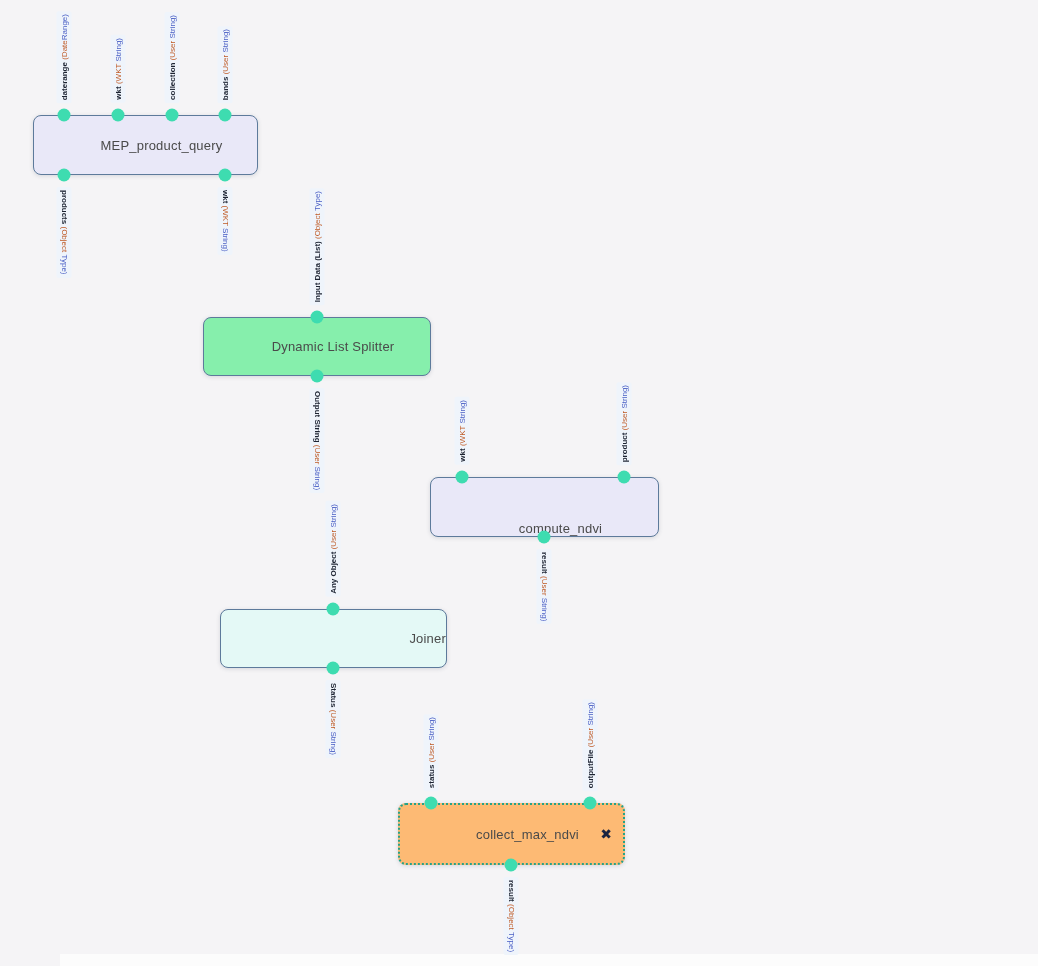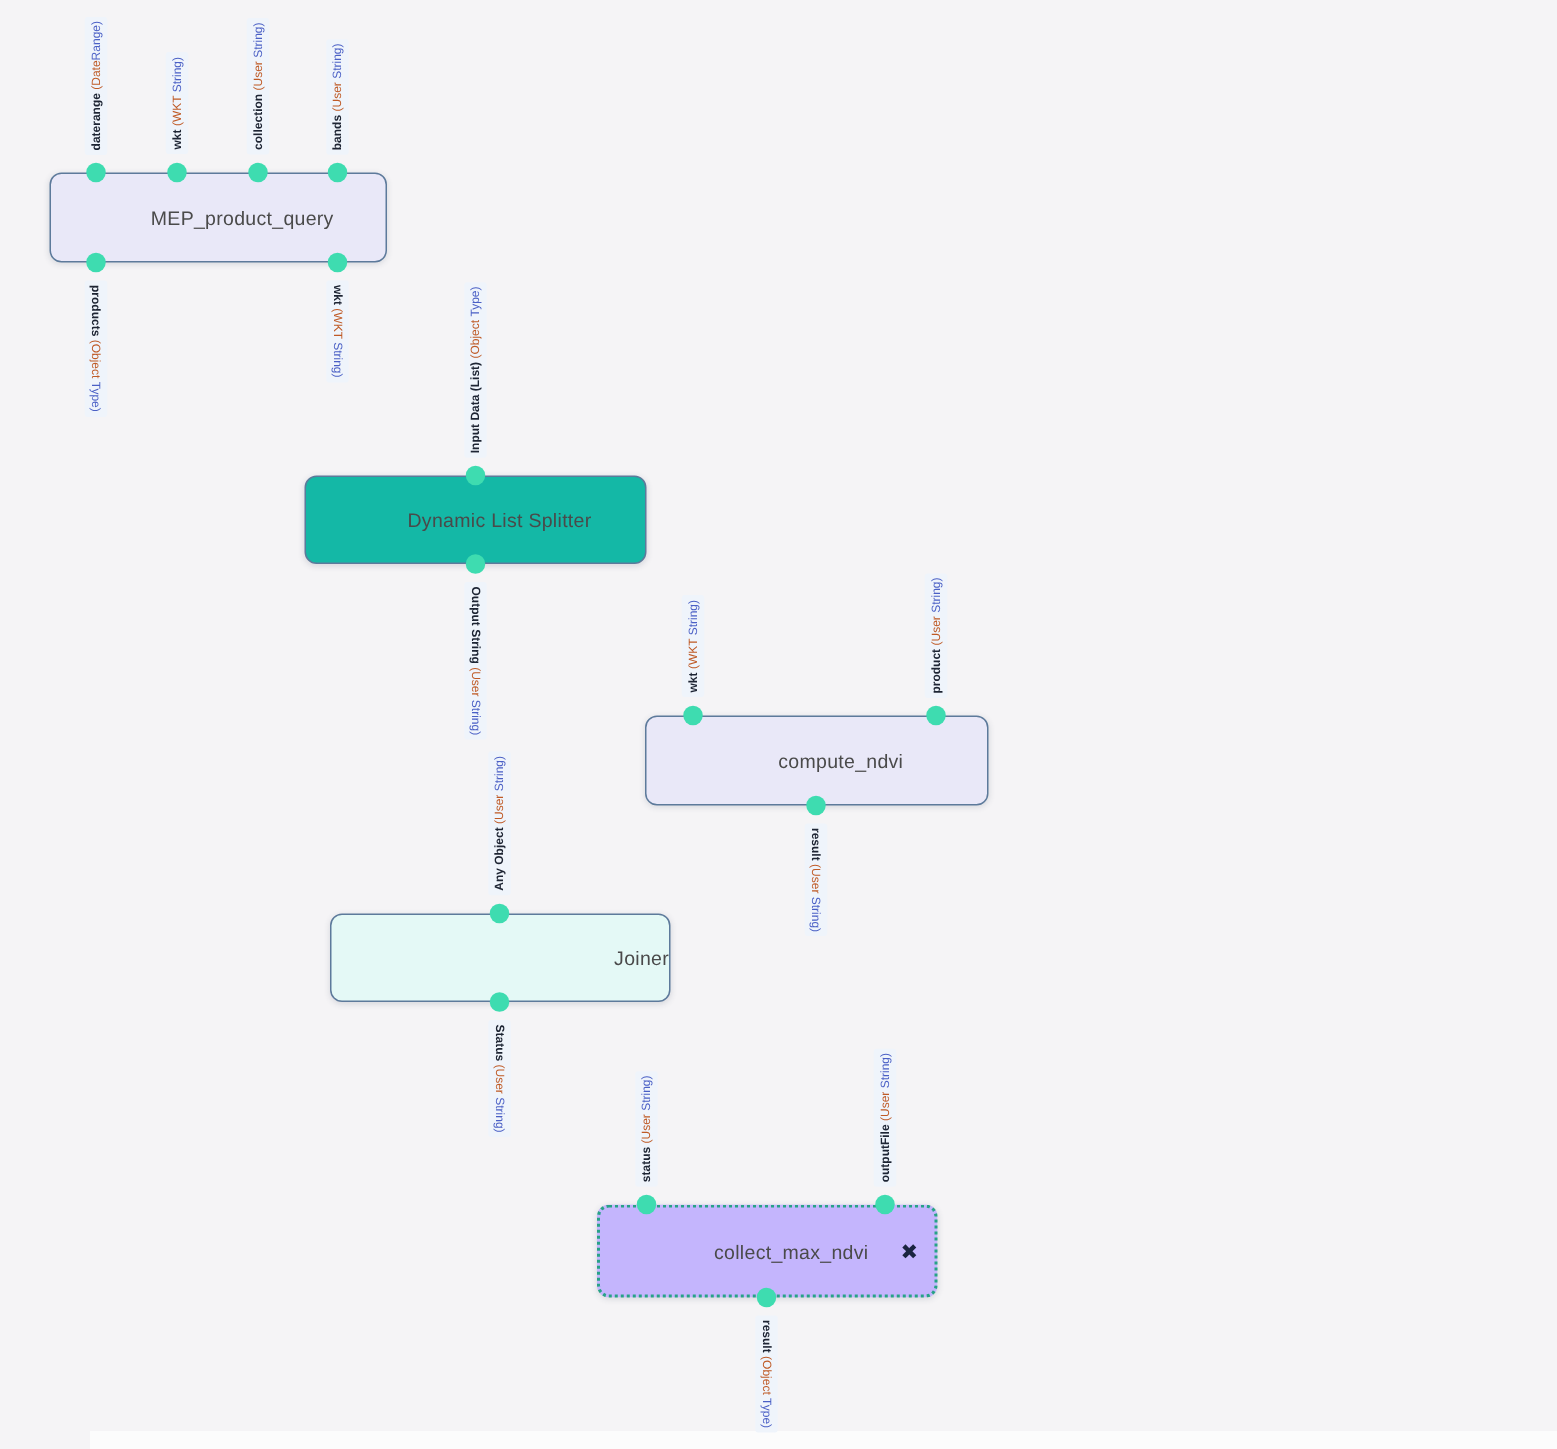--- a/index.html
+++ b/index.html
@@ -56,44 +56,44 @@
     <div class="port" style="left: 118px; top: 115px;"></div>
     <div class="plabel up" style="left: 118px; bottom: 863px;"><span class="pname">wkt</span> <span class="ta">(WKT </span><span class="tb">String)</span></div>
     <div class="port" style="left: 172px; top: 115px;"></div>
     <div class="plabel up" style="left: 172px; bottom: 863px;"><span class="pname">collection</span> <span class="ta">(User </span><span class="tb">String)</span></div>
     <div class="port" style="left: 225px; top: 115px;"></div>
     <div class="plabel up" style="left: 225px; bottom: 863px;"><span class="pname">bands</span> <span class="ta">(User </span><span class="tb">String)</span></div>
     <div class="port" style="left: 64px; top: 175px;"></div>
     <div class="plabel down" style="left: 64px; top: 187px;"><span class="pname">products</span> <span class="ta">(Object </span><span class="tb">Type)</span></div>
     <div class="port" style="left: 225px; top: 175px;"></div>
     <div class="plabel down" style="left: 225px; top: 187px;"><span class="pname">wkt</span> <span class="ta">(WKT </span><span class="tb">String)</span></div>
-    <div class="node" style="left: 203px; top: 317px; width: 228px; height: 59px; background: #14b8a6;">
+    <div class="node" style="left: 203px; top: 317px; width: 228px; height: 59px; background: #86efac;">
       <span class="node-title">Dynamic List Splitter</span>
     </div>
     <div class="port" style="left: 317px; top: 317px;"></div>
     <div class="plabel up" style="left: 317px; bottom: 661px;"><span class="pname">Input Data (List)</span> <span class="ta">(Object </span><span class="tb">Type)</span></div>
     <div class="port" style="left: 317px; top: 376px;"></div>
     <div class="plabel down" style="left: 317px; top: 388px;"><span class="pname">Output String</span> <span class="ta">(User </span><span class="tb">String)</span></div>
-    <div class="node" style="left: 430px; top: 477px; width: 229px; height: 60px; background: rgb(233, 232, 248);">
+    <div class="node" style="left: 430px; top: 477px; width: 229px; height: 60px; background: rgb(233, 232, 248); align-items: flex-end;">
       <span class="node-title">compute_ndvi</span>
     </div>
     <div class="port" style="left: 462px; top: 477px;"></div>
     <div class="plabel up" style="left: 462px; bottom: 501px;"><span class="pname">wkt</span> <span class="ta">(WKT </span><span class="tb">String)</span></div>
     <div class="port" style="left: 624px; top: 477px;"></div>
     <div class="plabel up" style="left: 624px; bottom: 501px;"><span class="pname">product</span> <span class="ta">(User </span><span class="tb">String)</span></div>
     <div class="port" style="left: 544px; top: 537px;"></div>
     <div class="plabel down" style="left: 544px; top: 549px;"><span class="pname">result</span> <span class="ta">(User </span><span class="tb">String)</span></div>
     <div class="node" style="left: 220px; top: 609px; width: 227px; height: 59px; background: rgb(228, 249, 246); justify-content: flex-end;">
       <span class="node-title">Joiner</span>
     </div>
     <div class="port" style="left: 333px; top: 609px;"></div>
     <div class="plabel up" style="left: 333px; bottom: 369px;"><span class="pname">Any Object</span> <span class="ta">(User </span><span class="tb">String)</span></div>
     <div class="port" style="left: 333px; top: 668px;"></div>
     <div class="plabel down" style="left: 333px; top: 680px;"><span class="pname">Status</span> <span class="ta">(User </span><span class="tb">String)</span></div>
-    <div class="node selected" style="left: 398px; top: 803px; width: 227px; height: 62px; background: #c4b5fd;">
+    <div class="node selected" style="left: 398px; top: 803px; width: 227px; height: 62px; background: #fdba74;">
       <span class="node-title">collect_max_ndvi</span>
       <span class="close">✖</span>
     </div>
     <div class="port" style="left: 431px; top: 803px;"></div>
     <div class="plabel up" style="left: 431px; bottom: 175px;"><span class="pname">status</span> <span class="ta">(User </span><span class="tb">String)</span></div>
     <div class="port" style="left: 590px; top: 803px;"></div>
     <div class="plabel up" style="left: 590px; bottom: 175px;"><span class="pname">outputFile</span> <span class="ta">(User </span><span class="tb">String)</span></div>
     <div class="port" style="left: 511px; top: 865px;"></div>
     <div class="plabel down" style="left: 511px; top: 877px;"><span class="pname">result</span> <span class="ta">(Object </span><span class="tb">Type)</span></div>
   </div>

